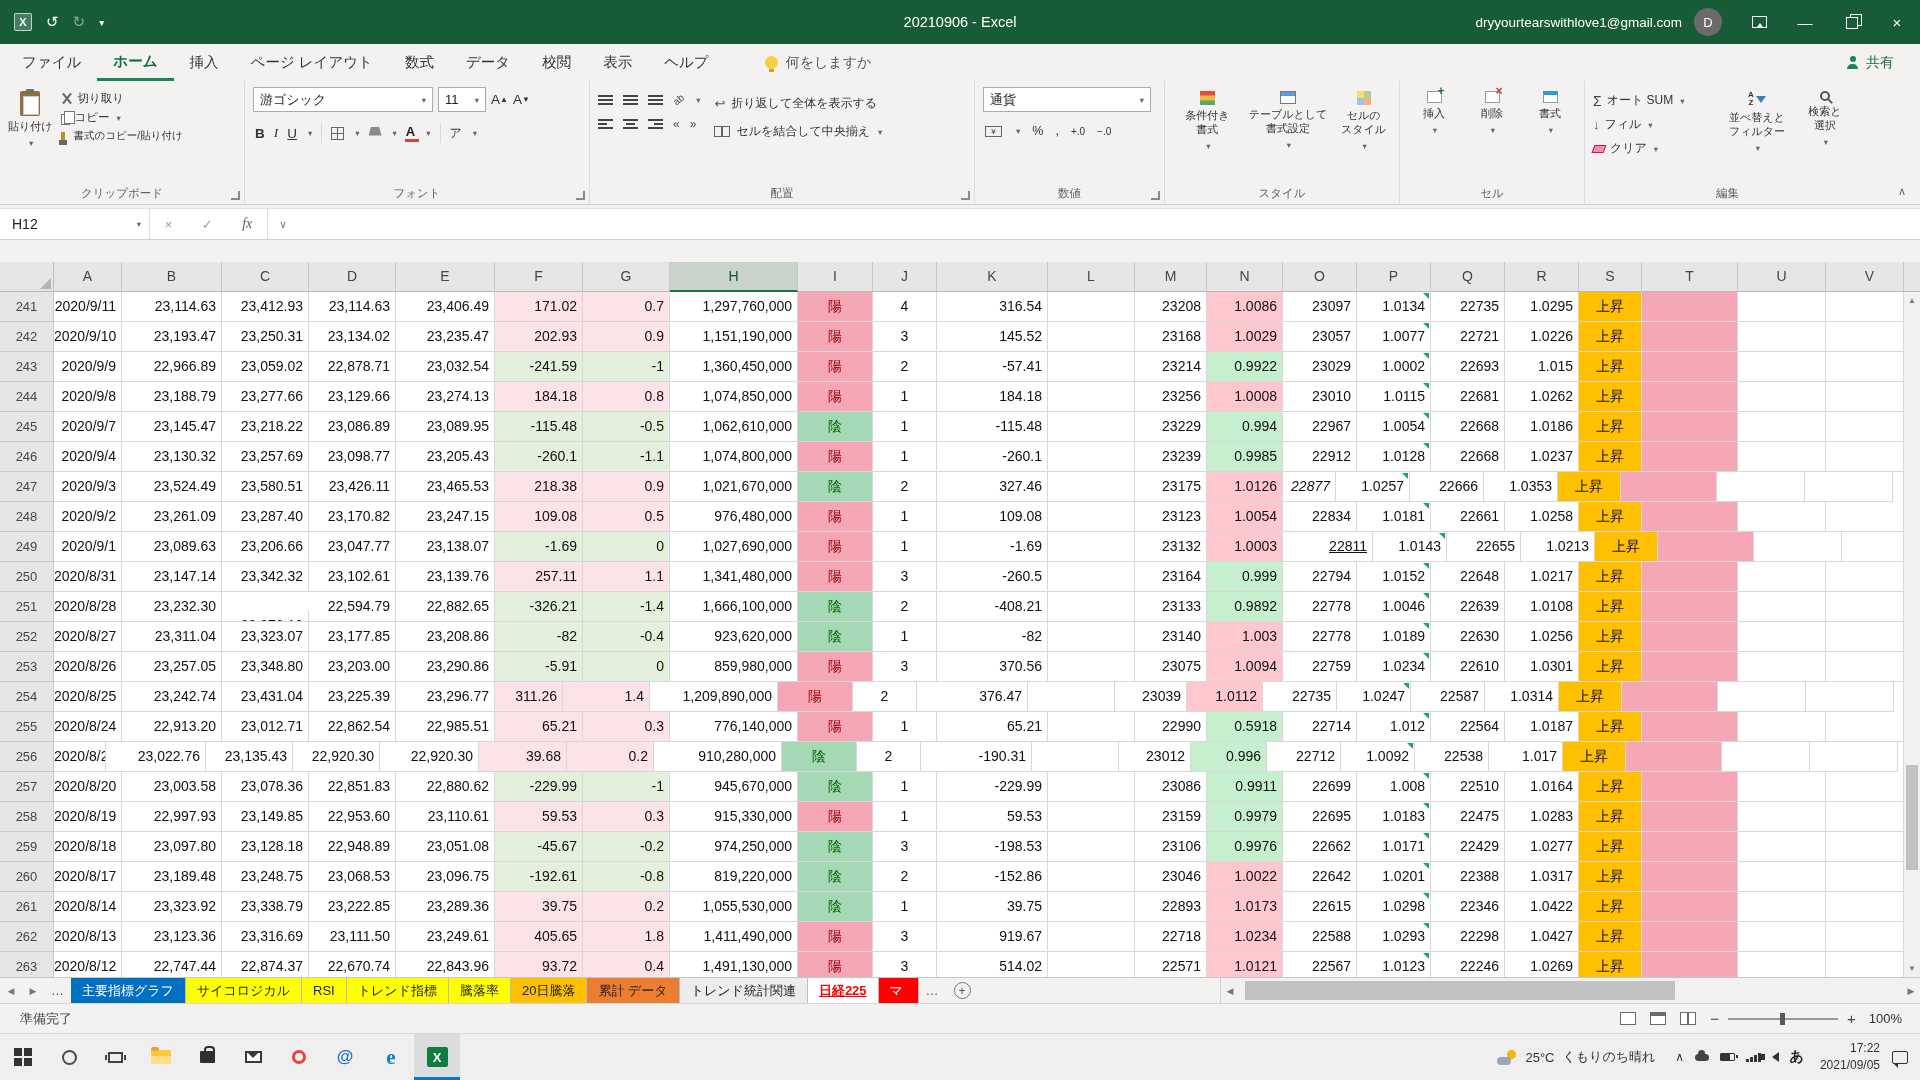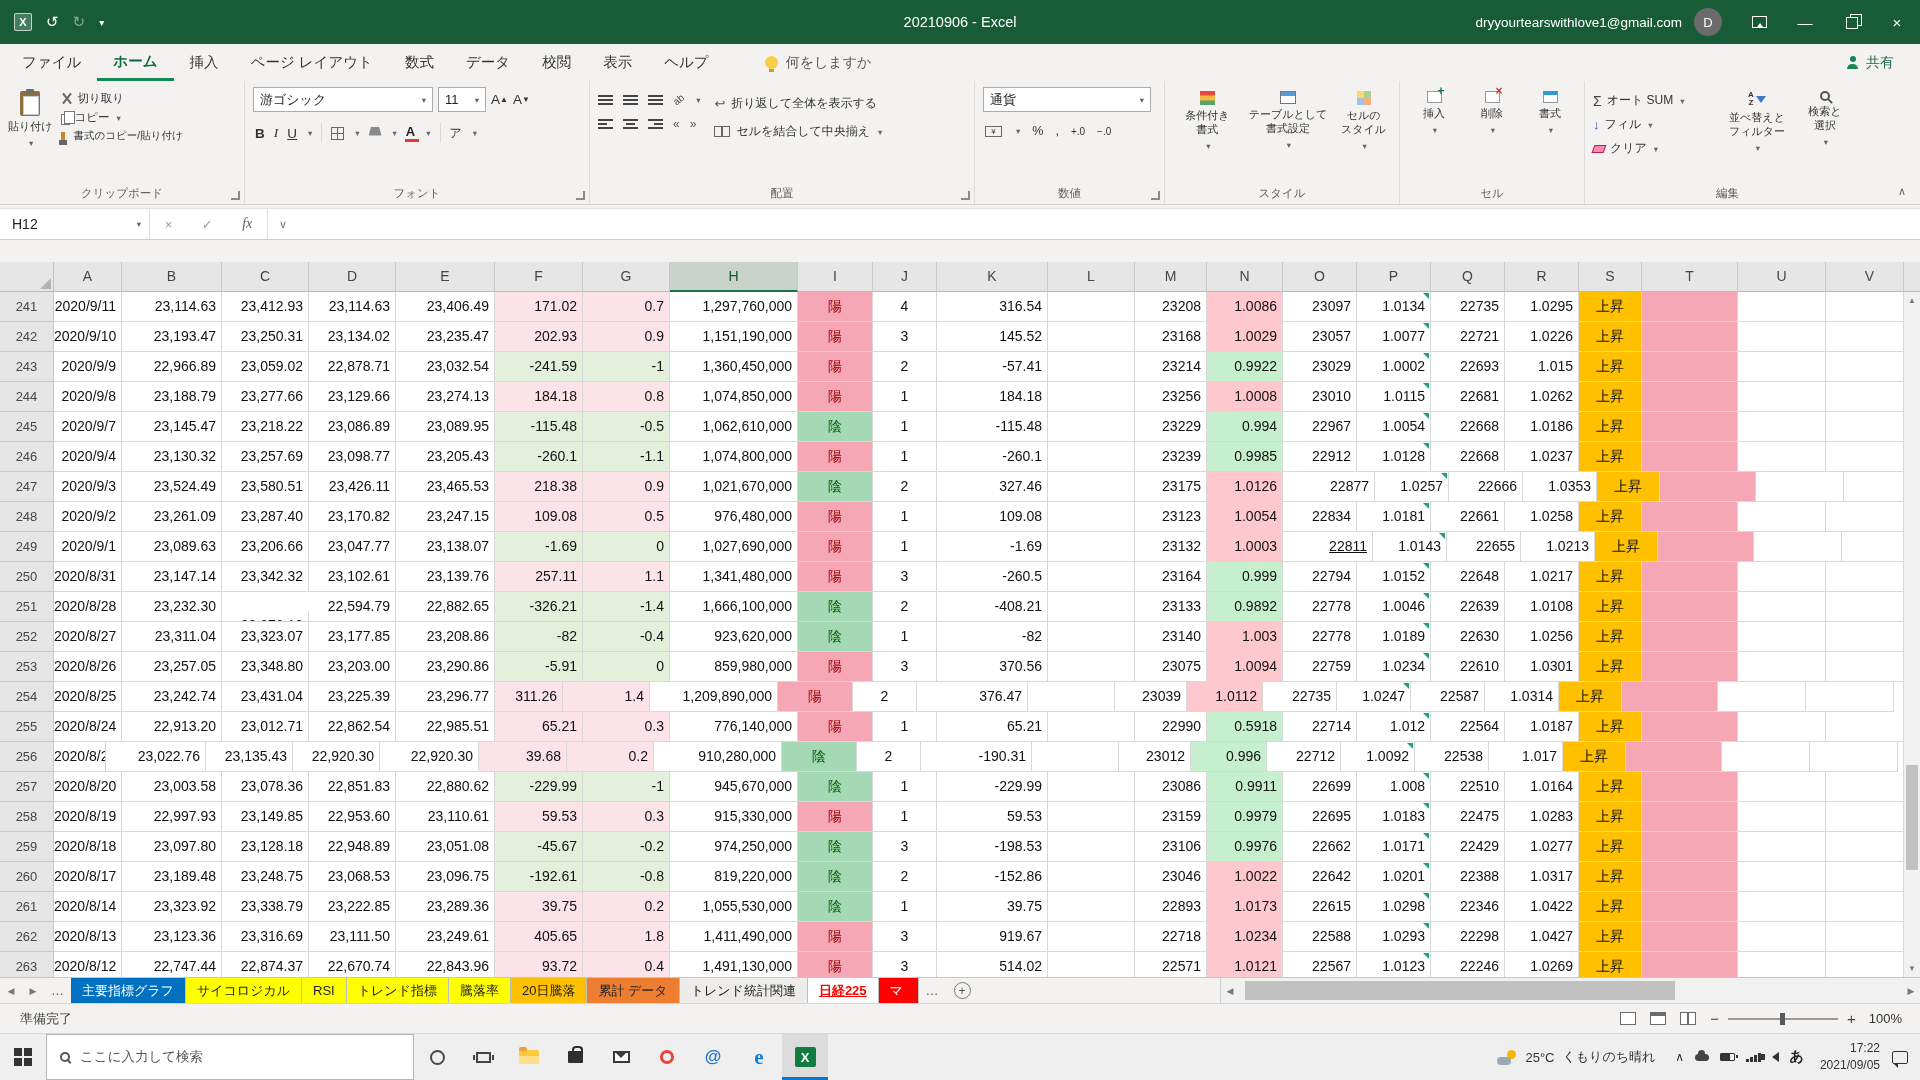--- a/index.html
+++ b/index.html
@@ -711,21 +711,21 @@
             <div class="cell tr" style="width: 99px;">23,465.53</div>
             <div class="cell tr pos" style="width: 88px;">218.38</div>
             <div class="cell tr pos" style="width: 87px;">0.9</div>
             <div class="cell tr" style="width: 128px;">1,021,670,000</div>
             <div class="cell tc yin" style="width: 75px;">陰</div>
             <div class="cell tc" style="width: 64px;">2</div>
             <div class="cell tr" style="width: 111px;">327.46</div>
             <div class="cell tr" style="width: 87px;"></div>
             <div class="cell tr" style="width: 72px;">23175</div>
             <div class="cell tr npink" style="width: 76px;">1.0126</div>
-            <div class="cell tr" style="width: 92px;">22877</div>
+            <div class="cell tr" style="width: 53px; font-style: italic;">22877</div>
             <div class="cell tr pmark" style="width: 74px;">1.0257</div>
             <div class="cell tr" style="width: 74px;">22666</div>
             <div class="cell tr" style="width: 74px;">1.0353</div>
             <div class="cell tc gold" style="width: 63px;">上昇</div>
             <div class="cell tr tpink" style="width: 96px;"></div>
             <div class="cell tr" style="width: 88px;"></div>
             <div class="cell tr" style="width: 88px;"></div>
           </div>
           <div class="grow">
             <div class="rowh">248</div>
@@ -1183,24 +1183,20 @@
 
   <div class="taskbar">
     <span class="tbtn">
         <span class="winlogo">
           <i></i>
           <i></i>
           <i></i>
           <i></i>
         </span>
       </span>
-    <div class="tsearch">
-      <span class="mag"></span>
-      <span>ここに入力して検索</span>
-    </div>
     <span class="tbtn">
         <span class="cortana"></span>
       </span>
     <span class="tbtn">
         <span class="taskview"></span>
       </span>
     <span class="tbtn">
         <span class="folder"></span>
       </span>
     <span class="tbtn">

